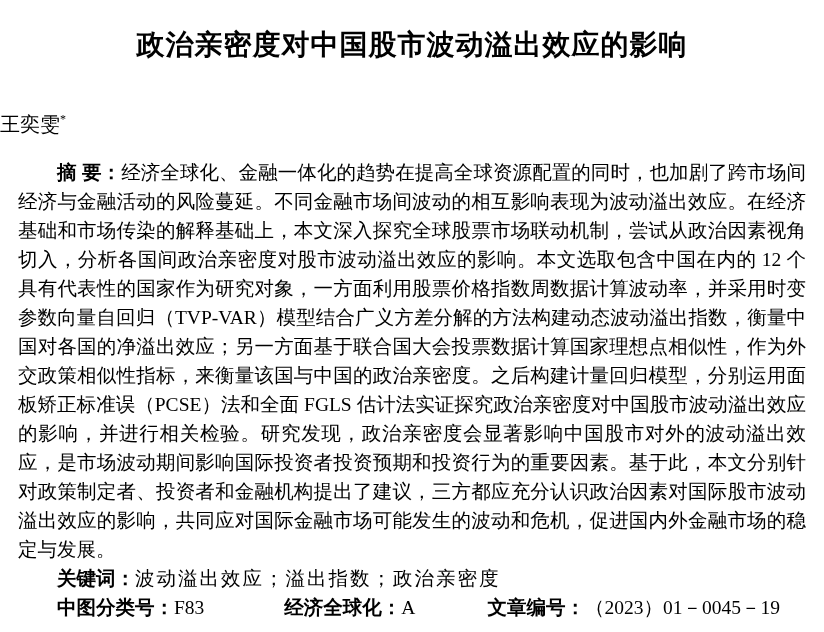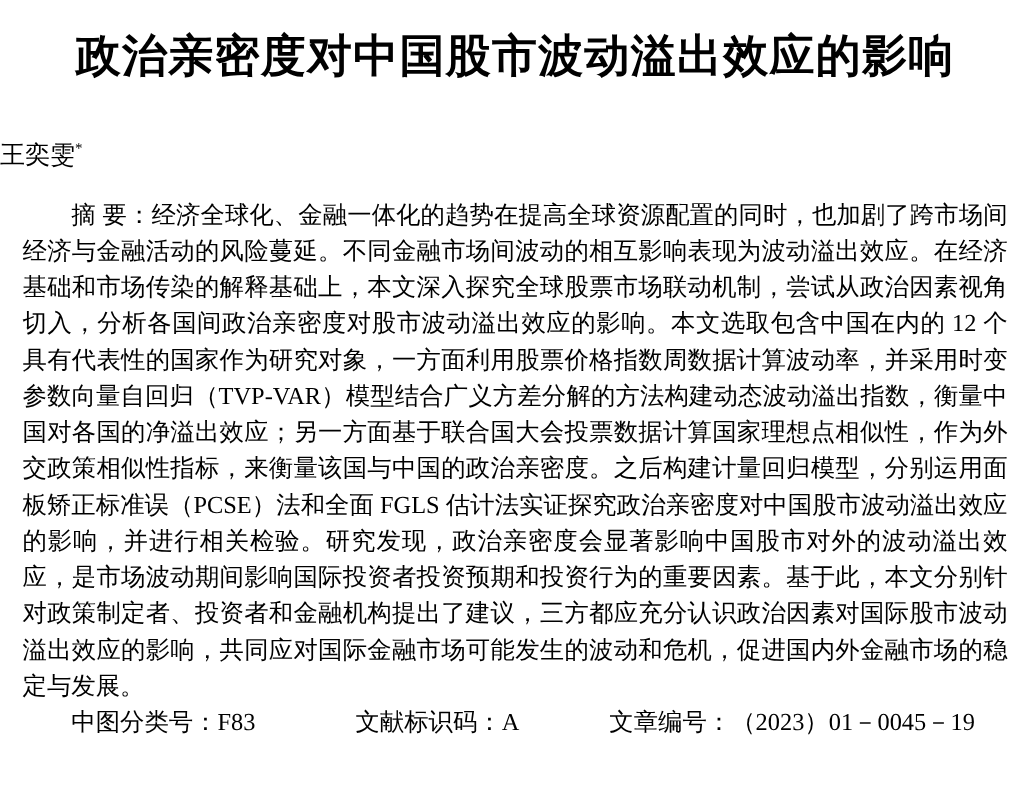--- a/index.html
+++ b/index.html
@@ -11,21 +11,21 @@
     color: #000000;
     overflow: hidden;
     box-sizing: border-box;
   }
   .title {
     margin: 0;
     padding-top: 24px;
     text-align: center;
     font-family: "Liberation Serif", "DejaVu Serif", serif;
     font-weight: 700;
-    font-size: 36px;
+    font-size: 28px;
     line-height: 42px;
     letter-spacing: 1px;
   }
   .author {
     margin-top: 44px;
     font-family: "Liberation Serif", "DejaVu Serif", serif;
     font-size: 20px;
     line-height: 28px;
   }
   .author sup {
@@ -38,39 +38,40 @@
     font-family: "Liberation Serif", "DejaVu Serif", serif;
     font-size: 19.5px;
     line-height: 29px;
     text-align: justify;
     text-justify: inter-character;
   }
   .content p { margin: 0; }
   .indent { text-indent: 39px; }
   .label {
     font-family: "Liberation Sans", "DejaVu Sans", sans-serif;
-    font-weight: 400;
+    font-weight: 700;
   }
   .kw-text { letter-spacing: 2px; }
   .meta { white-space: nowrap; }
   .meta-item-clc { margin-right: 80px; margin-top: 44px; }
   .meta-item-doc { margin-right: 72px; }
   .meta .val { font-family: "Liberation Serif", "DejaVu Serif", serif; }
 </style>
 </head>
 <body>
 
 <div class="page">
 
   <h1 class="title">政治亲密度对中国股市波动溢出效应的影响</h1>
 
   <div class="author"><span>王奕雯</span><sup>*</sup></div>
 
   <div class="content">
 
     <p class="abstract indent"><span class="label">摘 要：</span><span>经济全球化、金融一体化的趋势在提高全球资源配置的同时，也加剧了跨市场间经济与金融活动的风险蔓延。不同金融市场间波动的相互影响表现为波动溢出效应。在经济基础和市场传染的解释基础上，本文深入探究全球股票市场联动机制，尝试从政治因素视角切入，分析各国间政治亲密度对股市波动溢出效应的影响。本文选取包含中国在内的 12 个具有代表性的国家作为研究对象，一方面利用股票价格指数周数据计算波动率，并采用时变参数向量自回归（TVP-VAR）模型结合广义方差分解的方法构建动态波动溢出指数，衡量中国对各国的净溢出效应；另一方面基于联合国大会投票数据计算国家理想点相似性，作为外交政策相似性指标，来衡量该国与中国的政治亲密度。之后构建计量回归模型，分别运用面板矫正标准误（PCSE）法和全面 FGLS 估计法实证探究政治亲密度对中国股市波动溢出效应的影响，并进行相关检验。研究发现，政治亲密度会显著影响中国股市对外的波动溢出效应，是市场波动期间影响国际投资者投资预期和投资行为的重要因素。基于此，本文分别针对政策制定者、投资者和金融机构提出了建议，三方都应充分认识政治因素对国际股市波动溢出效应的影响，共同应对国际金融市场可能发生的波动和危机，促进国内外金融市场的稳定与发展。</span></p>
 
+    <p class="keywords indent"><span class="label">关键词：</span><span class="kw-text">波动溢出效应；溢出指数；政治亲密度</span></p>
 
-    <p class="meta indent"><span class="meta-item-clc"><span class="label">中图分类号：</span><span class="val">F83</span></span><span class="meta-item-doc"><span class="label">文献标识码：</span><span class="val">A</span></span><span><span class="label">文章编号：</span><span class="val">（2023）01－0045－19</span></span></p>
+    <p class="meta indent"><span class="meta-item-clc"><span class="label">中图分类号：</span><span class="val">F83</span></span><span class="meta-item-doc"><span class="label">经济全球化：</span><span class="val">A</span></span><span><span class="label">文章编号：</span><span class="val">（2023）01－0045－19</span></span></p>
 
   </div>
 
 </div>
 
 </body></html>

